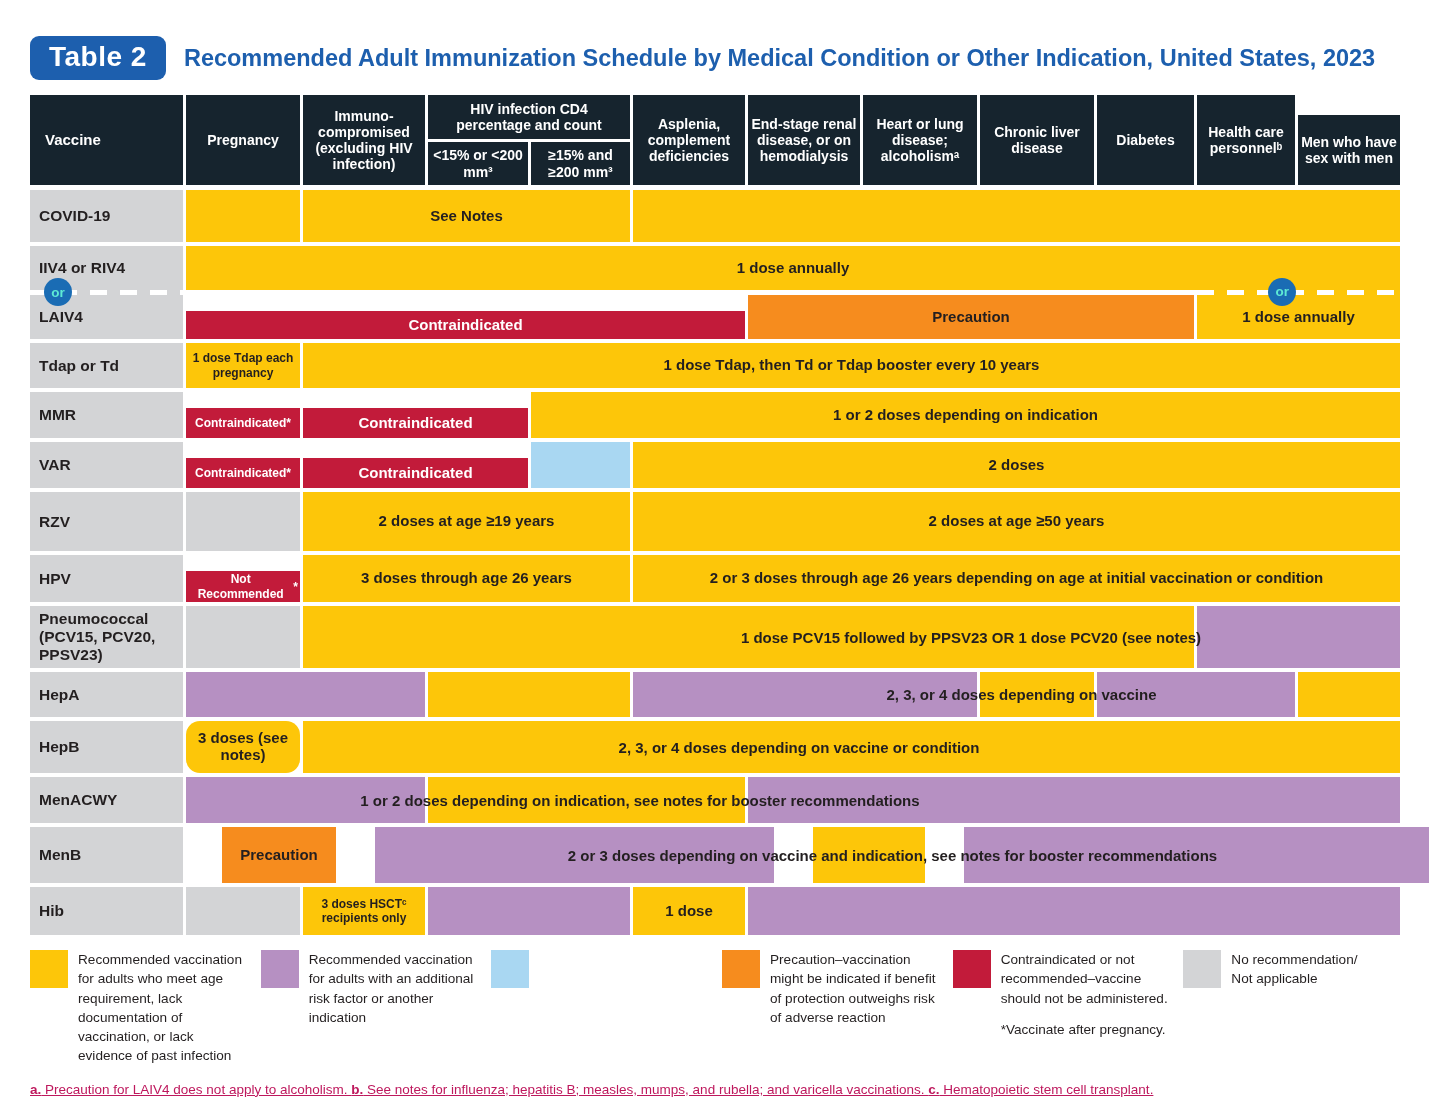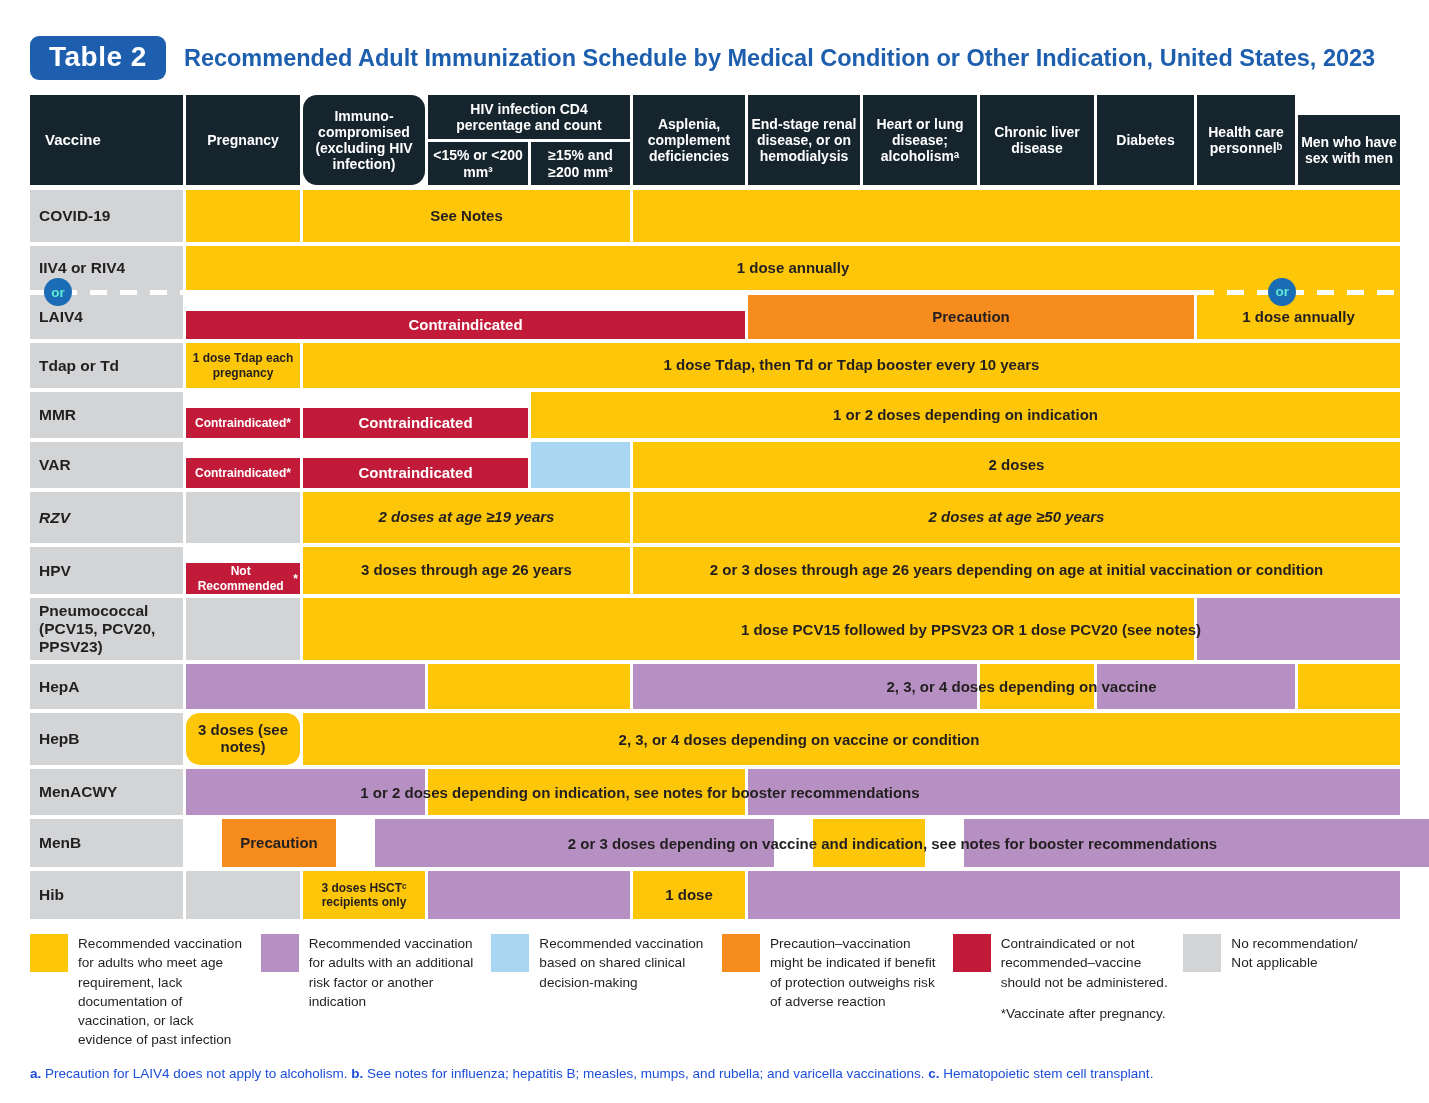--- a/index.html
+++ b/index.html
@@ -49,36 +49,36 @@
   .or-badge{position:absolute;top:32px;width:28px;height:28px;border-radius:50%;
         background:var(--or_blue);color:#5eead4;font-size:13.5px;font-weight:bold;
         display:flex;align-items:center;justify-content:center;z-index:4;}
 
   .legend{display:grid;grid-template-columns:repeat(6,1fr);column-gap:14px;margin-top:15px;}
   .legend-item{display:flex;}
   .swatch{width:38px;height:38px;flex:none;}
   .legend-text{margin-left:10px;font-size:13.6px;line-height:1.42;white-space:pre-line;}
   .legend-note{margin-top:12px;}
 
-  .footnote{font-size:13.5px;margin:16px 0 4px;color:#1d4ed8;}
+  .footnote{font-size:13.5px;margin:16px 0 4px;color:#be185d;text-decoration:underline;}
 </style>
 </head>
 <body>
 
 <div class="page">
   <div class="title-row">
     <div class="badge">Table 2</div>
     <h1 class="title">Recommended Adult Immunization Schedule by Medical Condition or Other Indication, United States, 2023</h1>
   </div>
 
   <div>
     <div id="thead" class="grid thead">
         <div class="th left" style="grid-area: 1 / 1 / 3 / 2;">Vaccine</div>
         <div class="th" style="grid-area: 1 / 2 / 3 / 3;">Pregnancy</div>
-        <div class="th" style="grid-area: 1 / 3 / 3 / 4; border-radius: 14px;">Immuno-compromised (excluding HIV infection)</div>
+        <div class="th" style="grid-area: 1 / 3 / 3 / 4;">Immuno-compromised (excluding HIV infection)</div>
         <div class="th" style="grid-area: 1 / 4 / auto / 6;">HIV infection CD4 percentage and count</div>
         <div class="th" style="grid-area: 2 / 4 / auto / 5;">&lt;15% or &lt;200 mm³</div>
         <div class="th" style="grid-area: 2 / 5 / auto / 6;">≥15% and ≥200 mm³</div>
         <div class="th" style="grid-area: 1 / 6 / 3 / 7;">Asplenia, complement deficiencies</div>
         <div class="th" style="grid-area: 1 / 7 / 3 / 8;">End-stage renal disease, or on hemodialysis</div>
         <div class="th" style="grid-area: 1 / 8 / 3 / 9;">Heart or lung disease; alcoholismᵃ</div>
         <div class="th" style="grid-area: 1 / 9 / 3 / 10;">Chronic liver disease</div>
         <div class="th" style="grid-area: 1 / 10 / 3 / 11;">Diabetes</div>
         <div class="th" style="grid-area: 1 / 11 / 3 / 12;">Health care personnelᵇ</div>
         <div class="th" style="grid-area: 1 / 12 / 3 / 13; margin-top: 20px;">Men who have sex with men</div>
@@ -119,21 +119,21 @@
           <div class="cell white" style="grid-column: 3 / 5; background: var(--red);">Contraindicated</div>
           <div class="cell" style="grid-column: 5 / 13; background: var(--yellow);">1 or 2 doses depending on indication</div>
         </div>
         <div class="row grid" style="height: 46px;">
           <div class="cell label" style="grid-column: 1 / 2;">VAR</div>
           <div class="cell small white" style="grid-column: 2 / 3; background: var(--red);">Contraindicated<sup>*</sup></div>
           <div class="cell white" style="grid-column: 3 / 5; background: var(--red);">Contraindicated</div>
           <div class="cell" style="grid-column: 5 / 6; background: var(--blue);"></div>
           <div class="cell" style="grid-column: 6 / 13; background: var(--yellow);">2 doses</div>
         </div>
-        <div class="row grid" style="height: 51px; font-style: italic;">
+        <div class="row grid" style="height: 59px;">
           <div class="cell label" style="grid-column: 1 / 2;">RZV</div>
           <div class="cell" style="grid-column: 2 / 3; background: var(--gray);"></div>
           <div class="cell" style="grid-column: 3 / 6; background: var(--yellow);">2 doses at age ≥19 years</div>
           <div class="cell" style="grid-column: 6 / 13; background: var(--yellow);">2 doses at age ≥50 years</div>
         </div>
         <div class="row grid" style="height: 47px;">
           <div class="cell label" style="grid-column: 1 / 2;">HPV</div>
           <div class="cell small white" style="grid-column: 2 / 3; background: var(--red);">Not Recommended<sup>*</sup></div>
           <div class="cell" style="grid-column: 3 / 6; background: var(--yellow);">3 doses through age 26 years</div>
           <div class="cell" style="grid-column: 6 / 13; background: var(--yellow);">2 or 3 doses through age 26 years depending on age at initial vaccination or condition</div>
@@ -161,21 +161,21 @@
           <div class="cell" style="grid-column: 3 / 13; background: var(--yellow);"></div>
           <div class="overlay" style="left: 273px; width: 992px;">2, 3, or 4 doses depending on vaccine or condition</div>
         </div>
         <div class="row grid" style="height: 46px;">
           <div class="cell label" style="grid-column: 1 / 2;">MenACWY</div>
           <div class="cell" style="grid-column: 2 / 4; background: var(--purple);"></div>
           <div class="cell" style="grid-column: 4 / 7; background: var(--yellow);"></div>
           <div class="cell" style="grid-column: 7 / 13; background: var(--purple);"></div>
           <div class="overlay" style="left: 156px; width: 908px;">1 or 2 doses depending on indication, see notes for booster recommendations</div>
         </div>
-        <div class="row grid" style="height: 48px; gap: 39px;">
+        <div class="row grid" style="height: 56px; gap: 39px;">
           <div class="cell label" style="grid-column: 1 / 2;">MenB</div>
           <div class="cell" style="grid-column: 2 / 3; background: var(--orange);">Precaution</div>
           <div class="cell" style="grid-column: 3 / 6; background: var(--purple);"></div>
           <div class="cell" style="grid-column: 6 / 7; background: var(--yellow);"></div>
           <div class="cell" style="grid-column: 7 / 13; background: var(--purple);"></div>
           <div class="overlay" style="left: 273px; width: 1097px; padding-left: 41px;">2 or 3 doses depending on vaccine and indication, see notes for booster recommendations</div>
         </div>
         <div class="row grid" style="height: 48px;">
           <div class="cell label" style="grid-column: 1 / 2;">Hib</div>
           <div class="cell" style="grid-column: 2 / 3; background: var(--gray);"></div>
@@ -191,21 +191,20 @@
       <div class="legend-item">
         <div class="swatch" style="background: var(--yellow);"></div>
         <div class="legend-text"><div>Recommended vaccination for adults who meet age requirement, lack documentation of vaccination, or lack evidence of past infection</div></div>
       </div>
       <div class="legend-item">
         <div class="swatch" style="background: var(--purple);"></div>
         <div class="legend-text"><div>Recommended vaccination for adults with an additional risk factor or another indication</div></div>
       </div>
       <div class="legend-item">
         <div class="swatch" style="background: var(--blue);"></div>
-        <div class="legend-text"><div>Recommended vaccination based on shared clinical decision-making</div></div>
       </div>
       <div class="legend-item">
         <div class="swatch" style="background: var(--orange);"></div>
         <div class="legend-text"><div>Precaution–vaccination might be indicated if benefit of protection outweighs risk of adverse reaction</div></div>
       </div>
       <div class="legend-item">
         <div class="swatch" style="background: var(--red);"></div>
         <div class="legend-text"><div>Contraindicated or not recommended–vaccine should not be administered.</div><div class="legend-note">*Vaccinate after pregnancy.</div></div>
       </div>
       <div class="legend-item">

